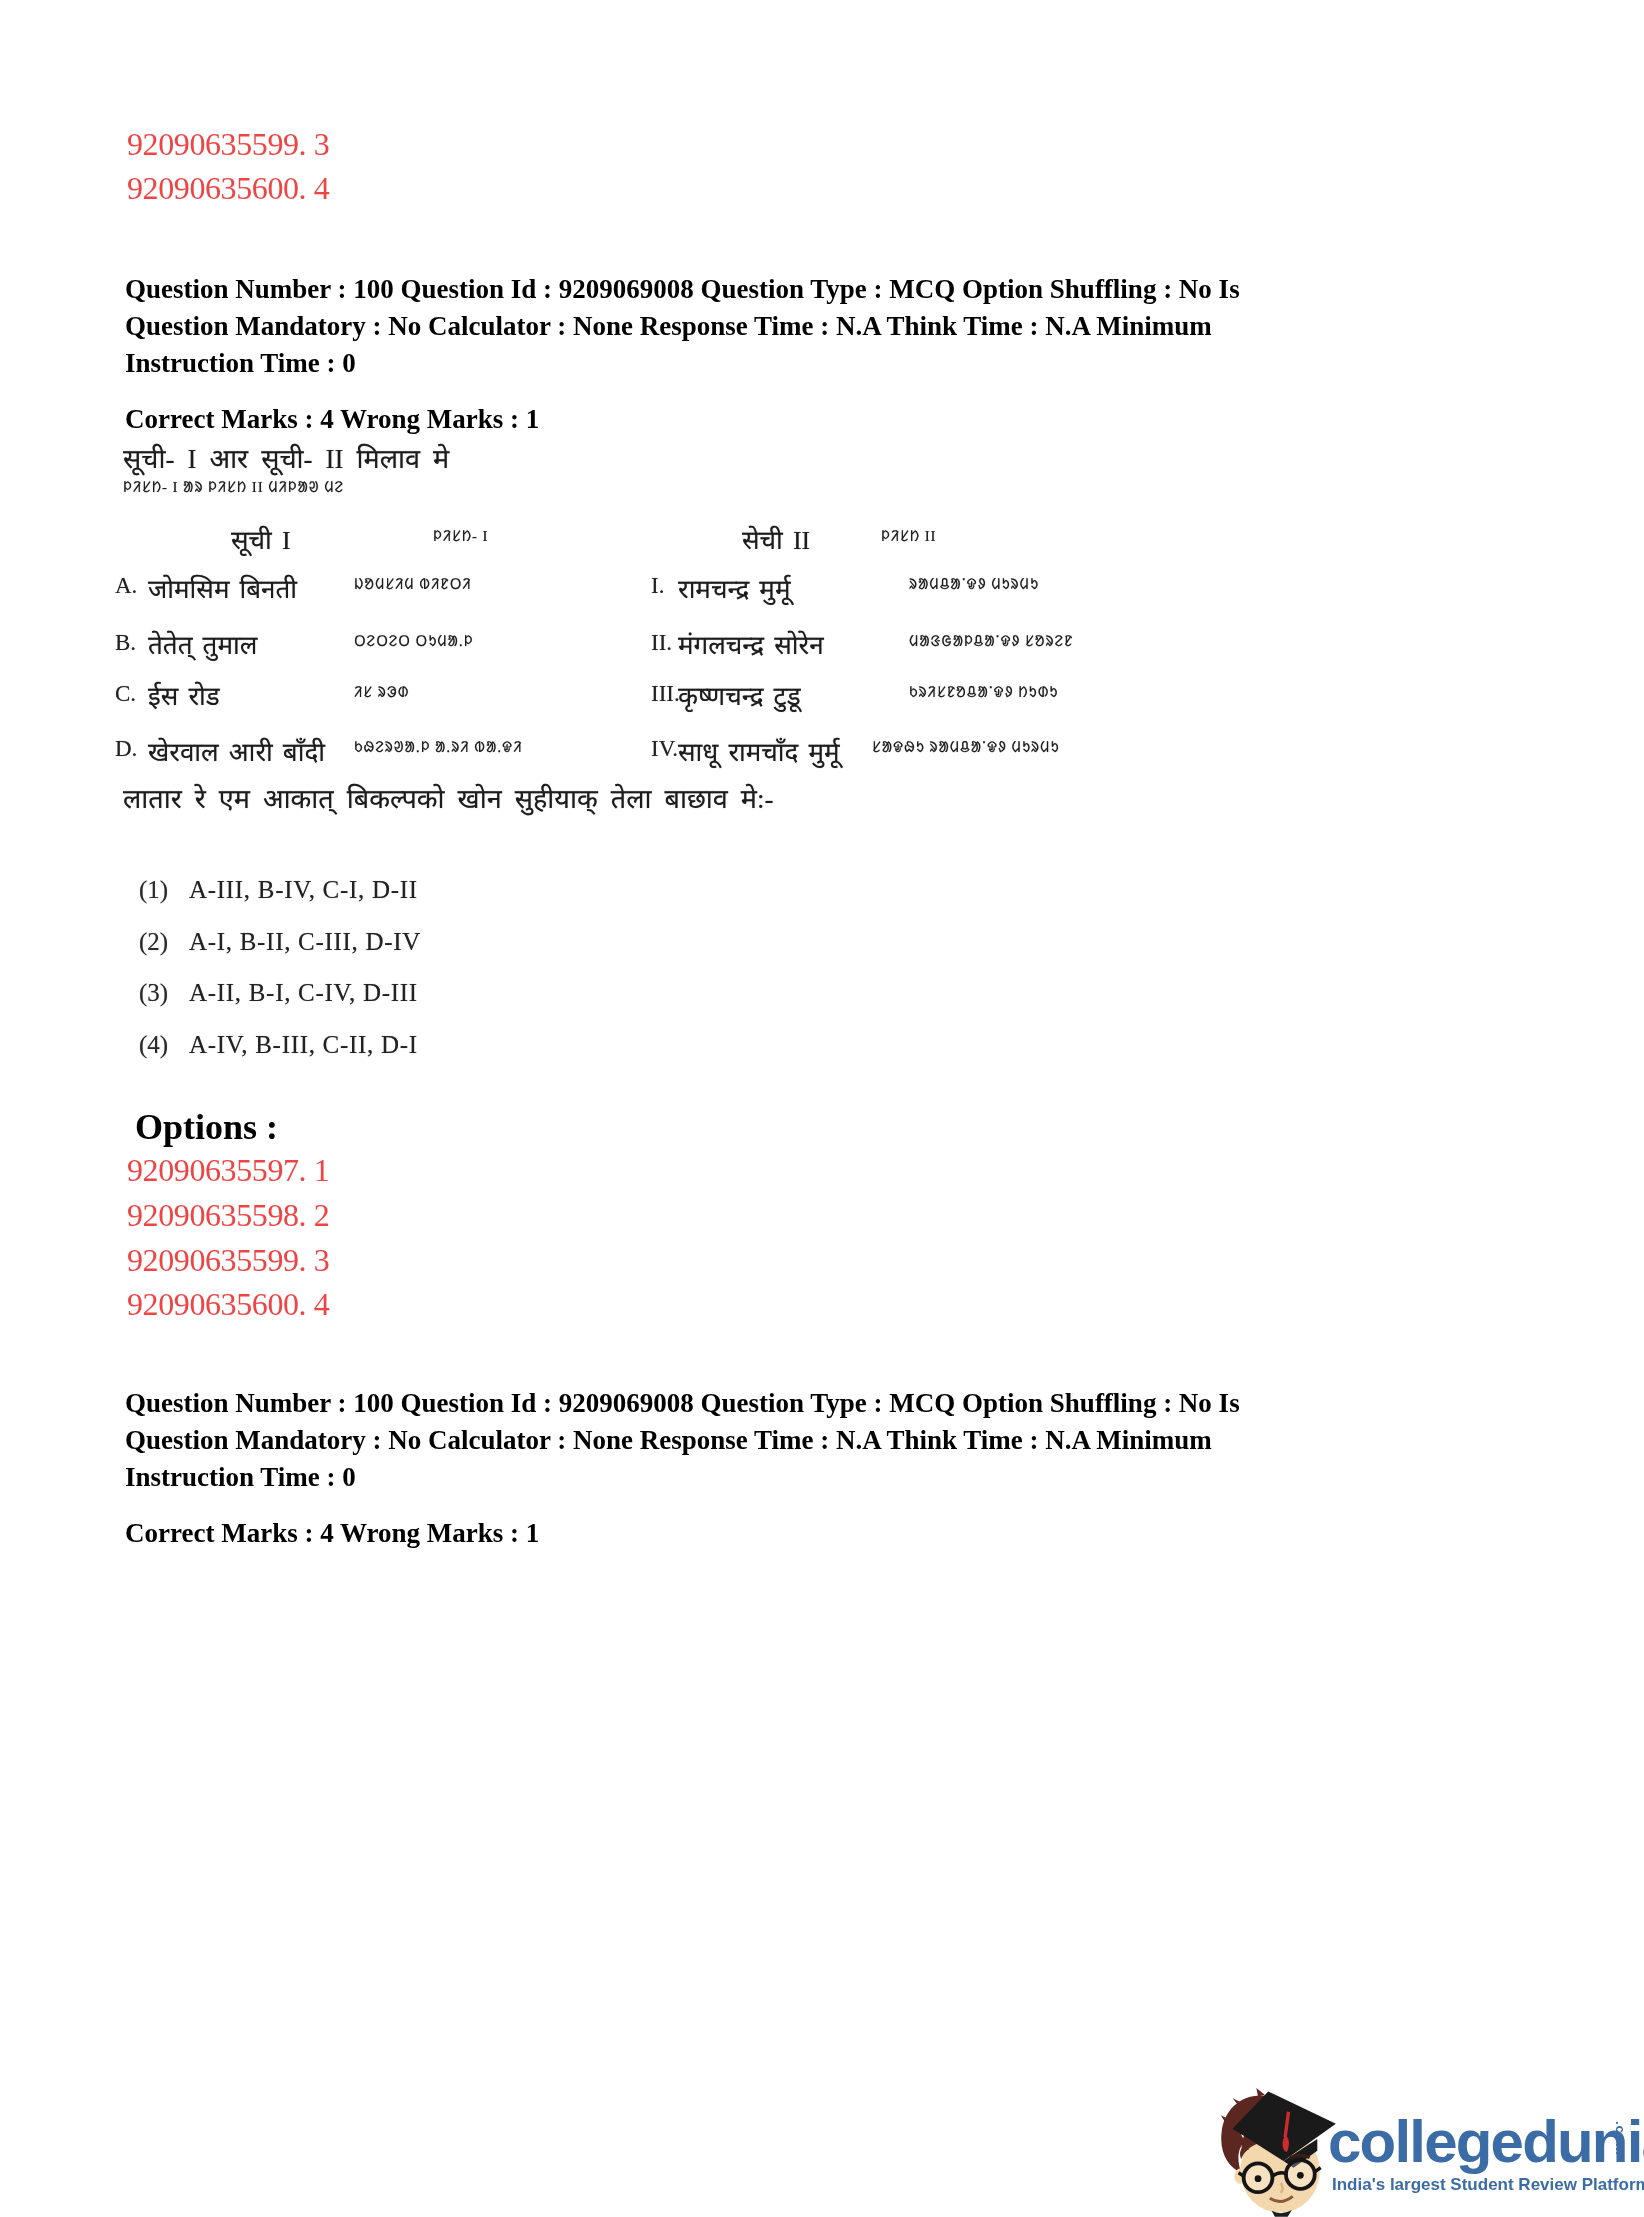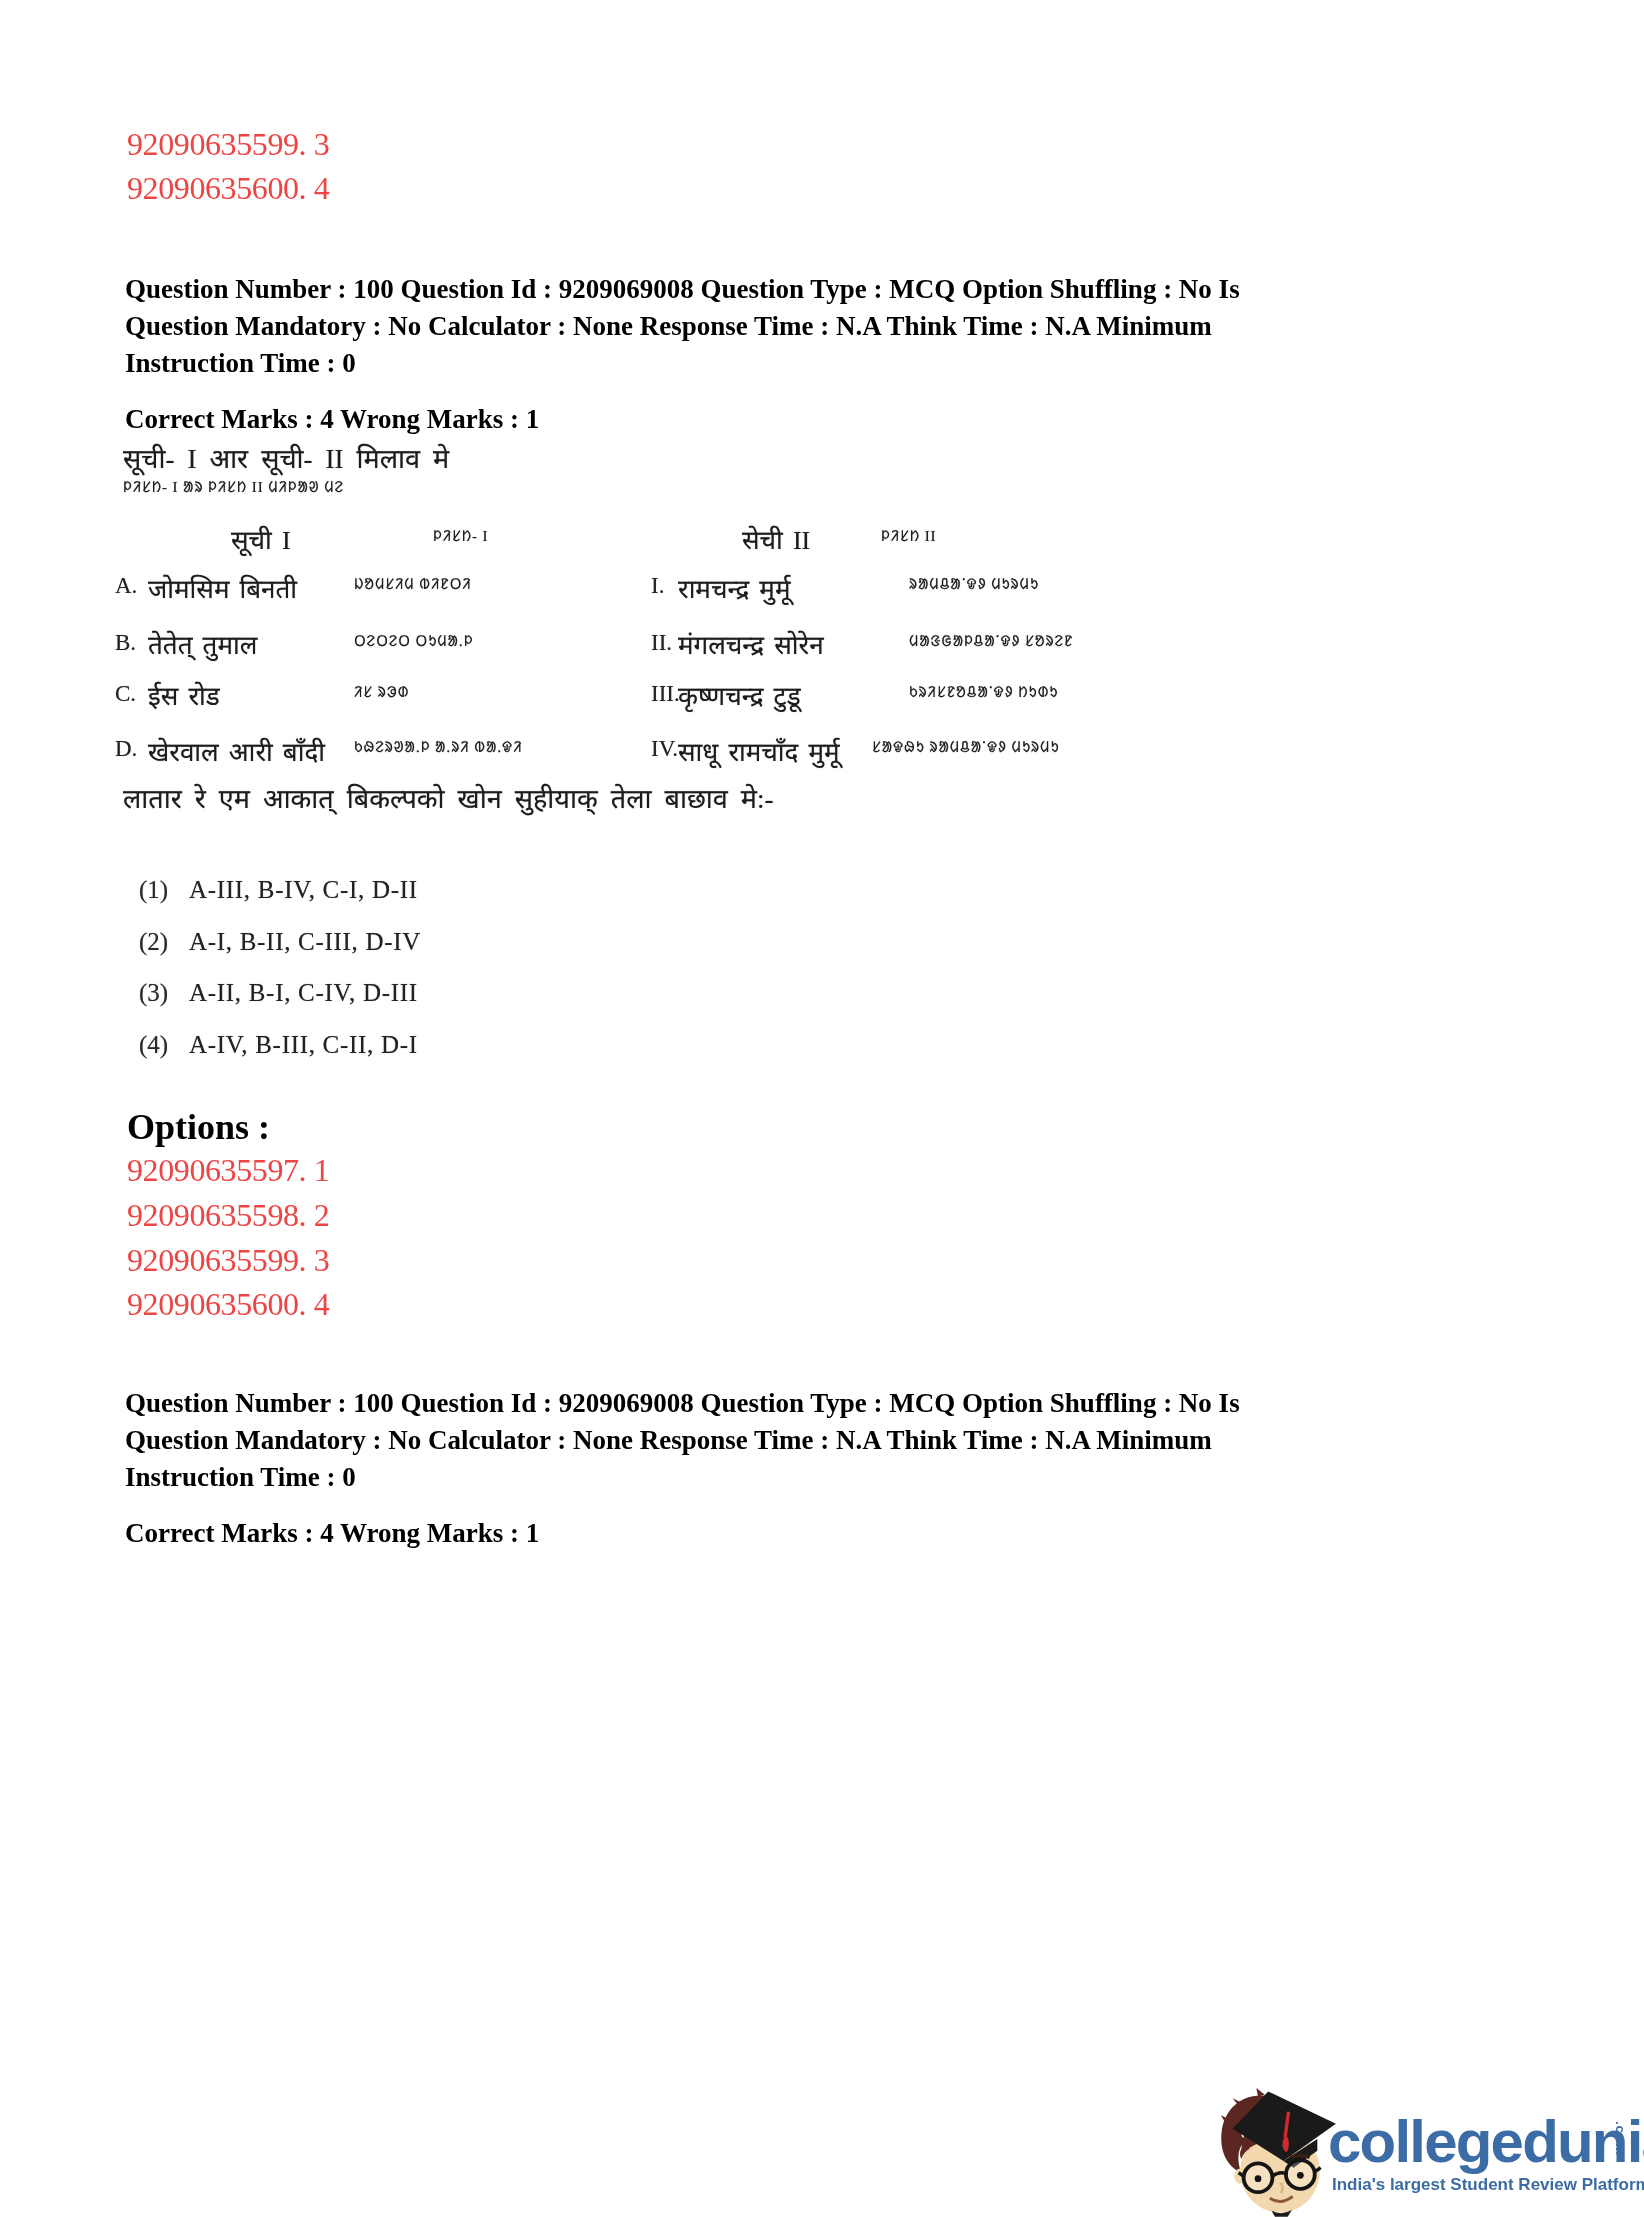--- a/index.html
+++ b/index.html
@@ -8,21 +8,21 @@
   .abs{position:absolute;white-space:nowrap;}
 
   
   .idline{font-size:32px;color:#ef4444;letter-spacing:-0.4px;line-height:1;}
 
   
   .metab{width:1325px;font-weight:bold;font-size:27px;line-height:37px;color:#000;}
   .metab .marksline{margin-top:19px;}
 
   
-  .optheading{font-size:36px;font-weight:bold;color:#000;line-height:1;}
+  .optheading{font-size:36px;font-weight:bold;color:#000;line-height:1;margin-left:8px;}
 
   
   .scan{width:1128px;height:631px;color:#1c1c1c;}
   .scan .sc{position:absolute;white-space:nowrap;text-shadow:0 0 0.9px rgba(50,50,50,.55);}
   .dev{font-size:27px;word-spacing:6.3px;}
   .devsm{font-size:26px;word-spacing:3.6px;}
   .ol{font-size:15px;letter-spacing:0.9px;}
   .lbl{font-size:23px;color:#222;}
   .mcqn{font-size:25px;color:#2a2a2a;}
   .mcqt{font-size:25px;color:#222;letter-spacing:0.7px;}

